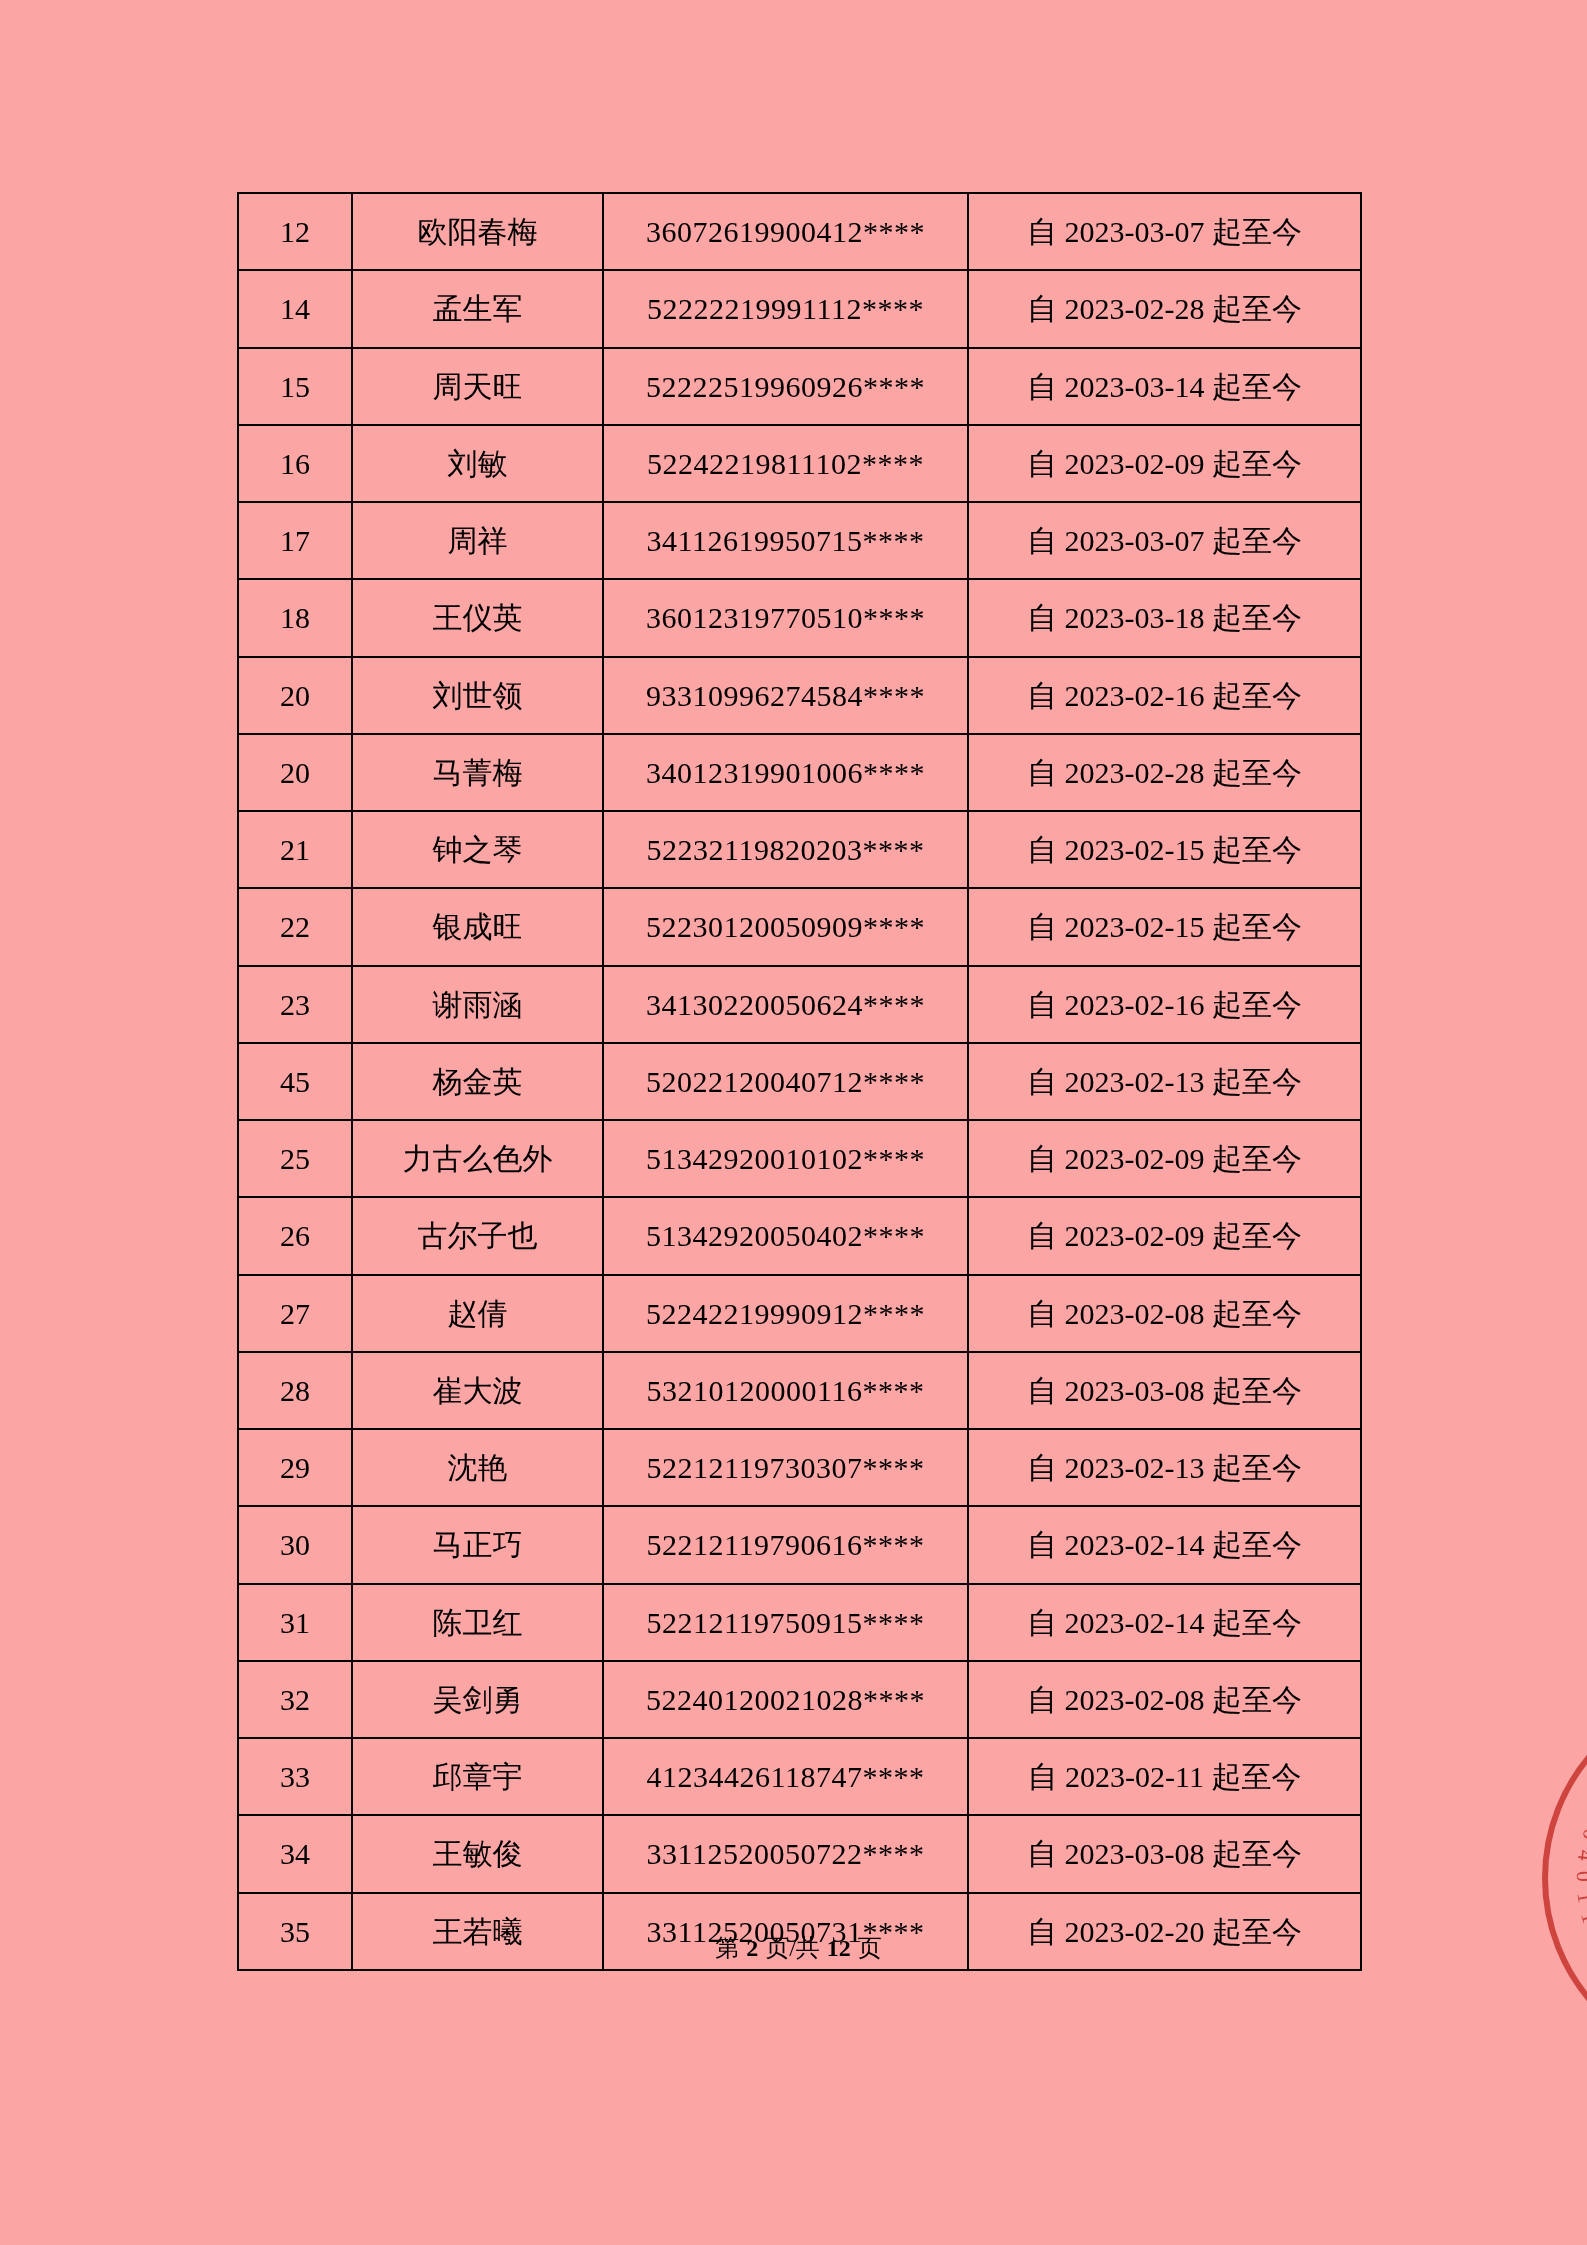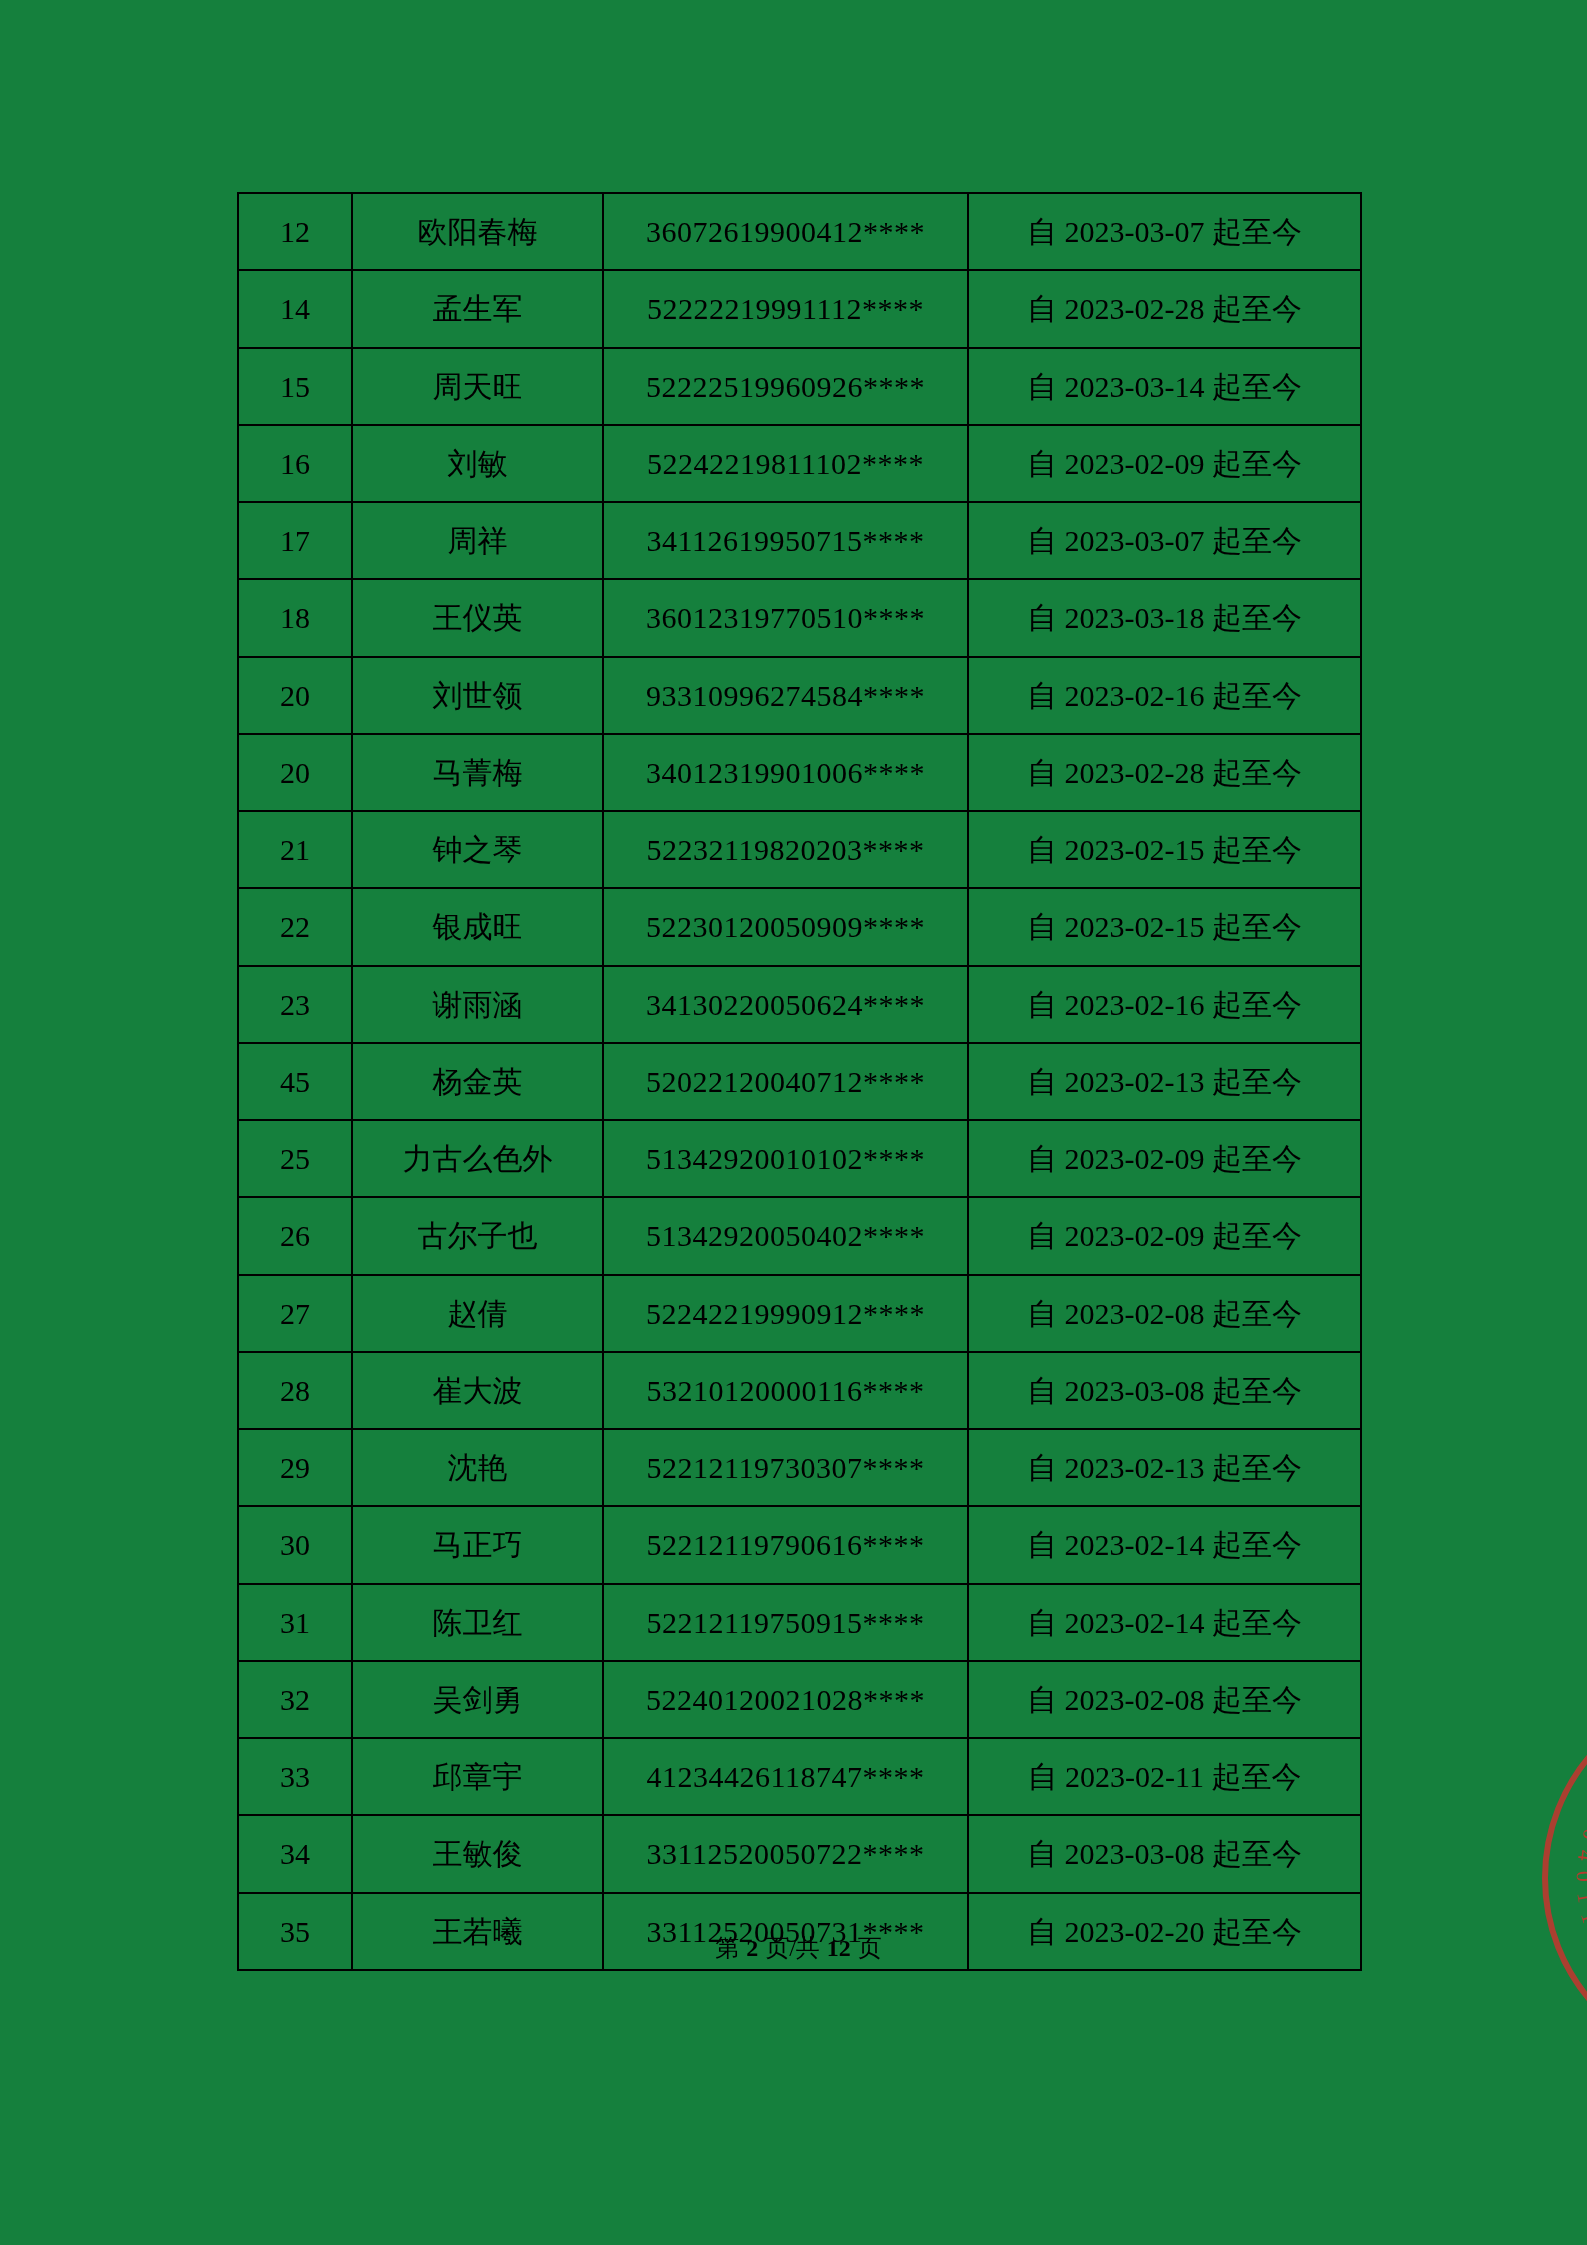--- a/index.html
+++ b/index.html
@@ -12,21 +12,21 @@
     height: 2245px;
     position: relative;
     font-family: "Liberation Serif", "DejaVu Serif", serif;
     color: #000;
   }
   .page {
     position: absolute;
     left: 0; top: 0;
     width: 1587px;
     height: 2245px;
-    background: #15803d;
+    background: #fca5a5;
     overflow: hidden;
   }
   table.roster {
     position: absolute;
     left: 237px;
     top: 192px;
     width: 1123px;
     border-collapse: collapse;
     table-layout: fixed;
   }

